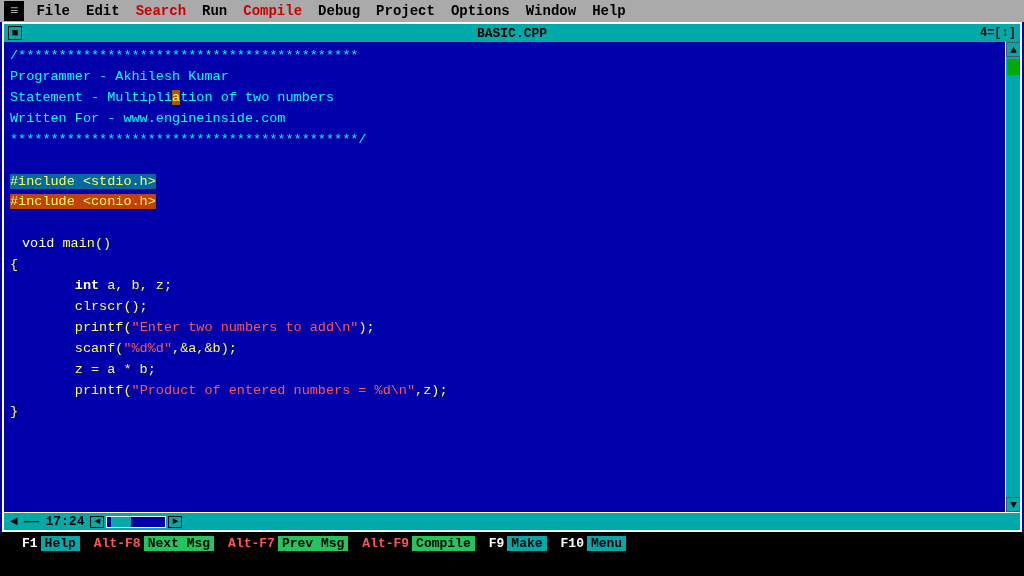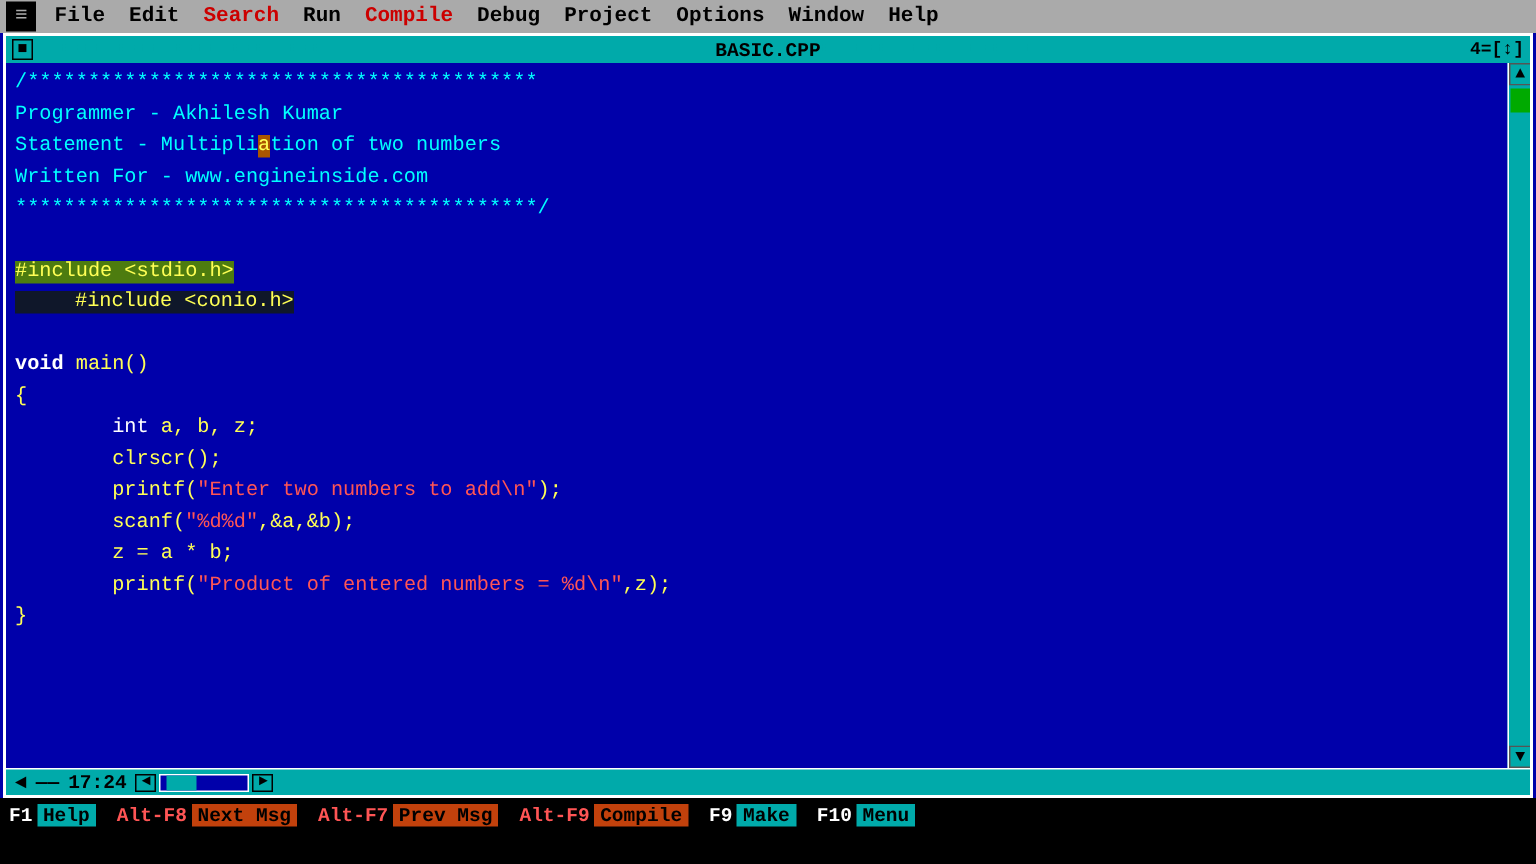--- a/index.html
+++ b/index.html
@@ -56,20 +56,21 @@
     
     #bottom-bar {
       background: #000000;
       color: #ffffff;
       height: 22px;
       display: flex;
       align-items: center;
       padding: 0 4px;
       gap: 0;
       font-size: 13px;
+      margin-left: 16px;
     }
 
     .fkey-pair {
       display: flex;
       align-items: center;
       margin-right: 2px;
     }
 
     .fkey-num {
       background: #000;
@@ -87,21 +88,21 @@
     }
 
     .fkey-alt {
       background: #000;
       color: #ff5555;
       font-weight: bold;
       padding: 0 2px;
     }
 
     .fkey-alt-label {
-      background: #c2410c;
+      background: #22c55e;
       color: #000;
       font-weight: bold;
       padding: 0 4px;
       margin-left: 1px;
     }
 
     
     .dots { color: #00aaaa; letter-spacing: 1px; font-size: 11px; }
 
     #editor-wrap {
@@ -267,26 +268,26 @@
     </div>
 
     <div id="content-row">
       <div id="main-code">
         <span class="code-line c-comment">/******************************************</span>
         <span class="code-line c-comment">Programmer - Akhilesh Kumar</span>
         <span class="code-line"><span class="c-comment">Statement - Multipli</span><span style="background:#aa5500; color:#ffff55;">a</span><span class="c-comment">tion of two numbers</span></span>
         <span class="code-line c-comment">Written For - www.engineinside.com</span>
         <span class="code-line c-comment">*******************************************/</span>
         <span class="code-line">&nbsp;</span>
-        <span class="code-line"><span style="background:#4d7c0f; color:#ffff55;">#include &lt;stdio.h&gt;</span></span>
-        <span class="code-line"><span style="background:#0f172a; color:#ffff55;padding-left:40px;">#include &lt;conio.h&gt;</span></span>
+        <span class="code-line"><span style="background:#0369a1; color:#ffff55;">#include &lt;stdio.h&gt;</span></span>
+        <span class="code-line"><span style="background:#c2410c; color:#ffff55;">#include &lt;conio.h&gt;</span></span>
         <span class="code-line">&nbsp;</span>
-        <span class="code-line"><span class="c-white" style="font-weight:bold;">void</span><span class="c-yellow"> main()</span></span>
+        <span class="code-line"><span class="c-white" style="font-weight:normal;margin-left:12px;">void</span><span class="c-yellow"> main()</span></span>
         <span class="code-line c-yellow">{</span>
-        <span class="code-line"><span class="c-yellow">&nbsp;&nbsp;&nbsp;&nbsp;&nbsp;&nbsp;&nbsp;&nbsp;</span><span class="c-white" style="font-weight:normal;">int</span><span class="c-yellow"> a, b, z;</span></span>
+        <span class="code-line"><span class="c-yellow">&nbsp;&nbsp;&nbsp;&nbsp;&nbsp;&nbsp;&nbsp;&nbsp;</span><span class="c-white" style="font-weight:bold;">int</span><span class="c-yellow"> a, b, z;</span></span>
         <span class="code-line c-yellow">&nbsp;&nbsp;&nbsp;&nbsp;&nbsp;&nbsp;&nbsp;&nbsp;clrscr();</span>
         <span class="code-line"><span class="c-yellow">&nbsp;&nbsp;&nbsp;&nbsp;&nbsp;&nbsp;&nbsp;&nbsp;printf(</span><span class="c-string">"Enter two numbers to add\n"</span><span class="c-yellow">);</span></span>
         <span class="code-line"><span class="c-yellow">&nbsp;&nbsp;&nbsp;&nbsp;&nbsp;&nbsp;&nbsp;&nbsp;scanf(</span><span class="c-string">"%d%d"</span><span class="c-yellow">,&amp;a,&amp;b);</span></span>
         <span class="code-line c-yellow">&nbsp;&nbsp;&nbsp;&nbsp;&nbsp;&nbsp;&nbsp;&nbsp;z = a * b;</span>
         <span class="code-line"><span class="c-yellow">&nbsp;&nbsp;&nbsp;&nbsp;&nbsp;&nbsp;&nbsp;&nbsp;printf(</span><span class="c-string">"Product of entered numbers = %d\n"</span><span class="c-yellow">,z);</span></span>
         <span class="code-line c-yellow">}</span>
       </div>
 
       <div id="right-scroll">
         <div class="sb-top">▲</div>

